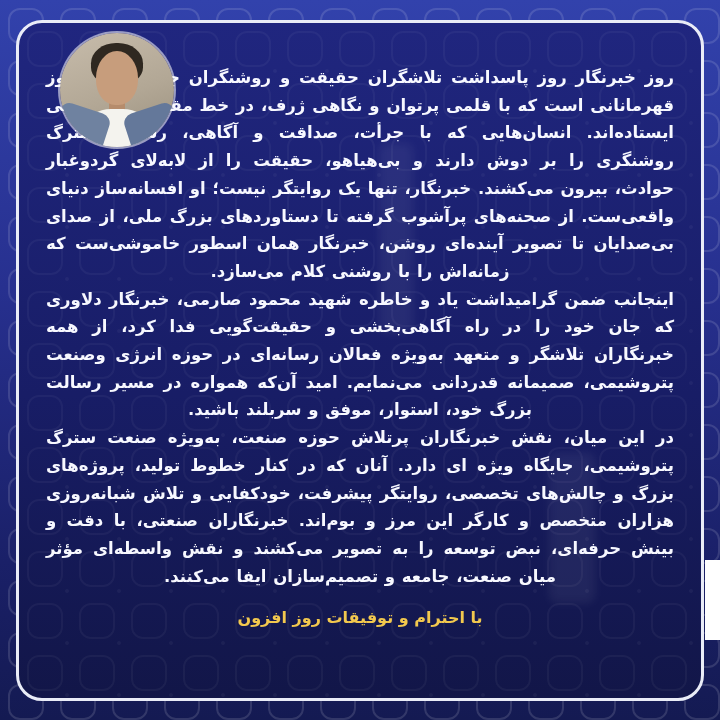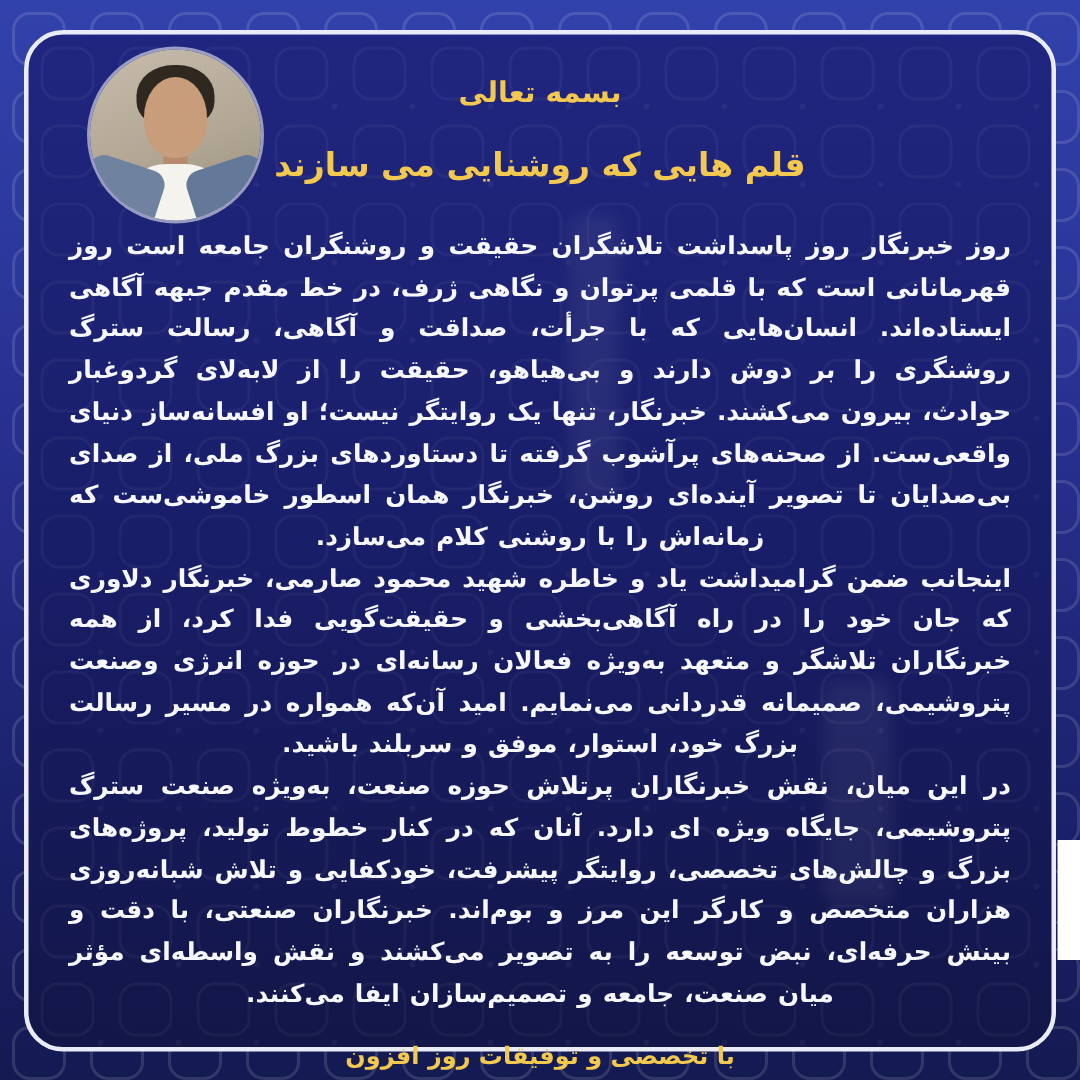--- a/index.html
+++ b/index.html
@@ -789,31 +789,27 @@
 
     <div class="photo">
       <i class="p-neck"></i>
       <i class="p-shirt"></i>
       <i class="p-jkt-l"></i>
       <i class="p-jkt-r"></i>
       <i class="p-hair"></i>
       <i class="p-face"></i>
     </div>
 
-    <div class="header">
-      <div class="bismillah">بسمه تعالی</div>
-      <div class="title">قلم هایی که روشنایی می سازند</div>
-    </div>
 
     <div class="body-text">
       <p>روز خبرنگار روز پاسداشت تلاشگران حقیقت و روشنگران جامعه است روز قهرمانانی است که با قلمی پرتوان و نگاهی ژرف، در خط مقدم جبهه آگاهی ایستاده‌اند. انسان‌هایی که با جرأت، صداقت و آگاهی، رسالت سترگ روشنگری را بر دوش دارند و بی‌هیاهو، حقیقت را از لابه‌لای گردوغبار حوادث، بیرون می‌کشند. خبرنگار، تنها یک روایتگر نیست؛ او افسانه‌ساز دنیای واقعی‌ست. از صحنه‌های پرآشوب گرفته تا دستاوردهای بزرگ ملی، از صدای بی‌صدایان تا تصویر آینده‌ای روشن، خبرنگار همان اسطور خاموشی‌ست که زمانه‌اش را با روشنی کلام می‌سازد.</p>
       <p>اینجانب ضمن گرامیداشت یاد و خاطره شهید محمود صارمی، خبرنگار دلاوری که جان خود را در راه آگاهی‌بخشی و حقیقت‌گویی فدا کرد، از همه خبرنگاران تلاشگر و متعهد به‌ویژه فعالان رسانه‌ای در حوزه انرژی وصنعت پتروشیمی، صمیمانه قدردانی می‌نمایم. امید آن‌که همواره در مسیر رسالت بزرگ خود، استوار، موفق و سربلند باشید.</p>
       <p>در این میان، نقش خبرنگاران پرتلاش حوزه صنعت، به‌ویژه صنعت سترگ پتروشیمی، جایگاه ویژه ای دارد. آنان که در کنار خطوط تولید، پروژه‌های بزرگ و چالش‌های تخصصی، روایتگر پیشرفت، خودکفایی و تلاش شبانه‌روزی هزاران متخصص و کارگر این مرز و بوم‌اند. خبرنگاران صنعتی، با دقت و بینش حرفه‌ای، نبض توسعه را به تصویر می‌کشند و نقش واسطه‌ای مؤثر میان صنعت، جامعه و تصمیم‌سازان ایفا می‌کنند.</p>
     </div>
 
     <div class="signature">
-      <div class="salutation">با تخصصی و توفیقات روز افزون</div>
+      <div class="salutation">با احترام و توفیقات روز افزون</div>
 
     </div>
 
   </div>
 
 </div>
 
 </body></html>

